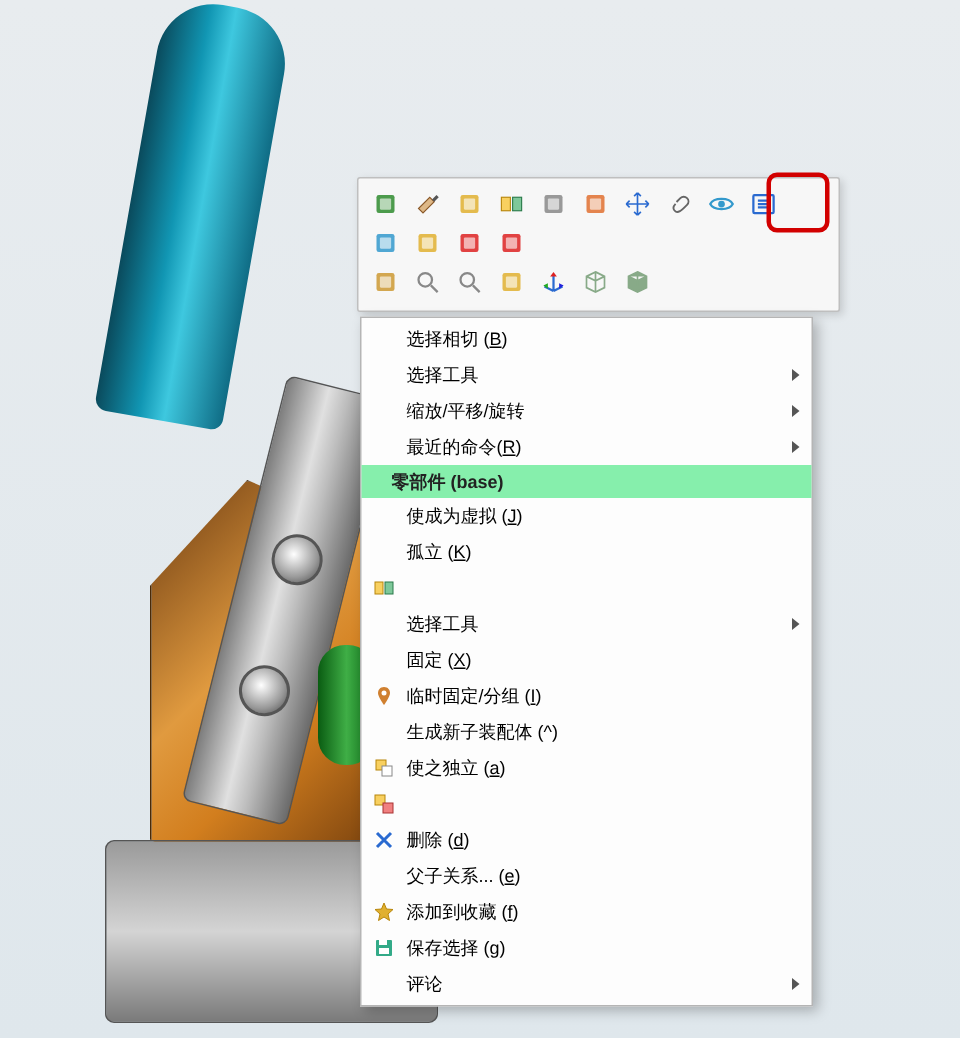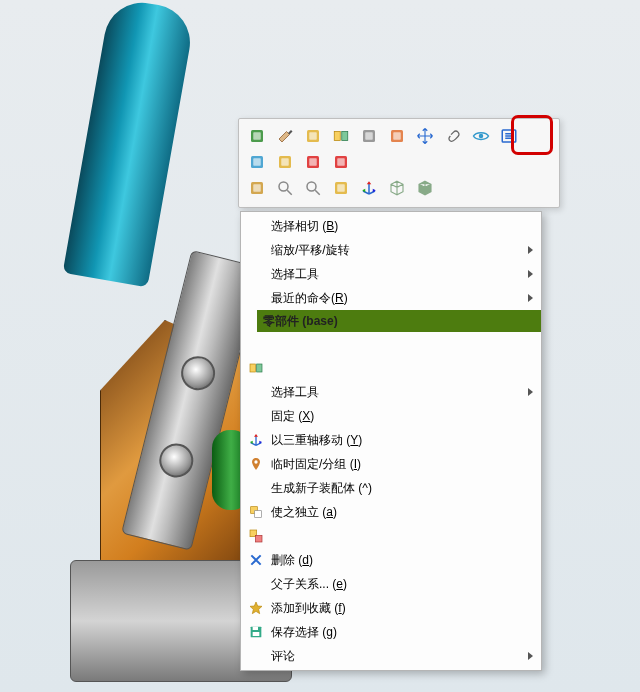--- a/index.html
+++ b/index.html
@@ -19,21 +19,21 @@
   .tbtn{width:24px;height:24px;display:flex;align-items:center;justify-content:center;border-radius:2px;cursor:pointer;}
   .tbtn svg{width:18px;height:18px;}
   .callout{position:absolute;left:511px;top:115px;width:36px;height:34px;border:3px solid #d20000;border-radius:7px;pointer-events:none;}
   
   .menu{position:absolute;left:240px;top:211px;width:300px;background:#fdfdfd;border:1px solid #b5b5b5;box-shadow:3px 3px 8px rgba(0,0,0,.25);padding:2px 0;}
   .mi{display:flex;align-items:center;height:24px;padding:0 8px 0 4px;cursor:default;position:relative;}
   .mi .ico{width:22px;height:20px;display:flex;align-items:center;justify-content:center;flex:0 0 22px;}
   .mi .ico svg{width:16px;height:16px;}
   .mi .lbl{flex:1;padding-left:4px;white-space:nowrap;overflow:hidden;}
   .mi .arr{width:0;height:0;border-top:4px solid transparent;border-bottom:4px solid transparent;border-left:5px solid #555;margin-left:6px;}
-  .hdr{height:22px;line-height:22px;padding-left:6px;font-weight:600;background:#4d7c0f;color:#222;margin-left:16px;}
+  .hdr{height:22px;line-height:22px;padding-left:20px;font-weight:600;background:#86efac;color:#222;}
   .lbl u{text-decoration:underline;}
 </style>
 </head>
 <body>
 
 <div class="viewport">
 
   <div class="model">
     <div class="plate"></div>
     <div class="lever">
@@ -181,64 +181,58 @@
     </div>
   <div class="callout"></div>
 
   <div class="menu" id="menu">
       <div class="mi">
         <span class="ico"></span>
         <span class="lbl">选择相切 (<u>B</u>)</span>
       </div>
       <div class="mi">
         <span class="ico"></span>
+        <span class="lbl">选择工具</span>
+        <span class="arr"></span>
+      </div>
+      <div class="mi">
+        <span class="ico"></span>
         <span class="lbl">缩放/平移/旋转</span>
         <span class="arr"></span>
       </div>
       <div class="mi">
         <span class="ico"></span>
-        <span class="lbl">选择工具</span>
-        <span class="arr"></span>
-      </div>
-      <div class="mi">
-        <span class="ico"></span>
         <span class="lbl">最近的命令(<u>R</u>)</span>
         <span class="arr"></span>
       </div>
       <div class="hdr">零部件 (base)</div>
       <div class="mi">
         <span class="ico"></span>
+        <span class="lbl">使成为虚拟 (<u>J</u>)</span>
+      </div>
+      <div class="mi">
+        <span class="ico"></span>
+        <span class="lbl">孤立 (<u>K</u>)</span>
       </div>
       <div class="mi">
         <span class="ico">
           <svg viewBox="0 0 24 24">
             <rect x="3" y="6" width="8" height="12" fill="#f8d060" stroke="#b8860b"></rect>
             <rect x="13" y="6" width="8" height="12" fill="#7ec89a" stroke="#2a7a4a"></rect>
           </svg>
         </span>
       </div>
       <div class="mi">
         <span class="ico"></span>
         <span class="lbl">选择工具</span>
         <span class="arr"></span>
       </div>
       <div class="mi">
         <span class="ico"></span>
         <span class="lbl">固定 (<u>X</u>)</span>
-      </div>
-      <div class="mi">
-        <span class="ico">
-          <svg viewBox="0 0 24 24">
-            <path d="M12 20 V6 M12 20 L4 16 M12 20 L20 16" stroke="#2a6ad0" stroke-width="2" fill="none"></path>
-            <path d="M12 3 L9 7 H15 Z" fill="#d22"></path>
-            <path d="M3 15 L7 13 V18 Z" fill="#2a2"></path>
-            <path d="M21 15 L17 13 V18 Z" fill="#22d"></path>
-          </svg>
-        </span>
-        <span class="lbl">以三重轴移动 (<u>Y</u>)</span>
       </div>
       <div class="mi">
         <span class="ico">
           <svg viewBox="0 0 24 24">
             <path d="M12 3 C8 3 6 6 6 9 C6 13 12 21 12 21 C12 21 18 13 18 9 C18 6 16 3 12 3 Z" fill="#d08030"></path>
             <circle cx="12" cy="9" r="2.5" fill="#fff"></circle>
           </svg>
         </span>
         <span class="lbl">临时固定/分组 (<u>I</u>)</span>
       </div>

